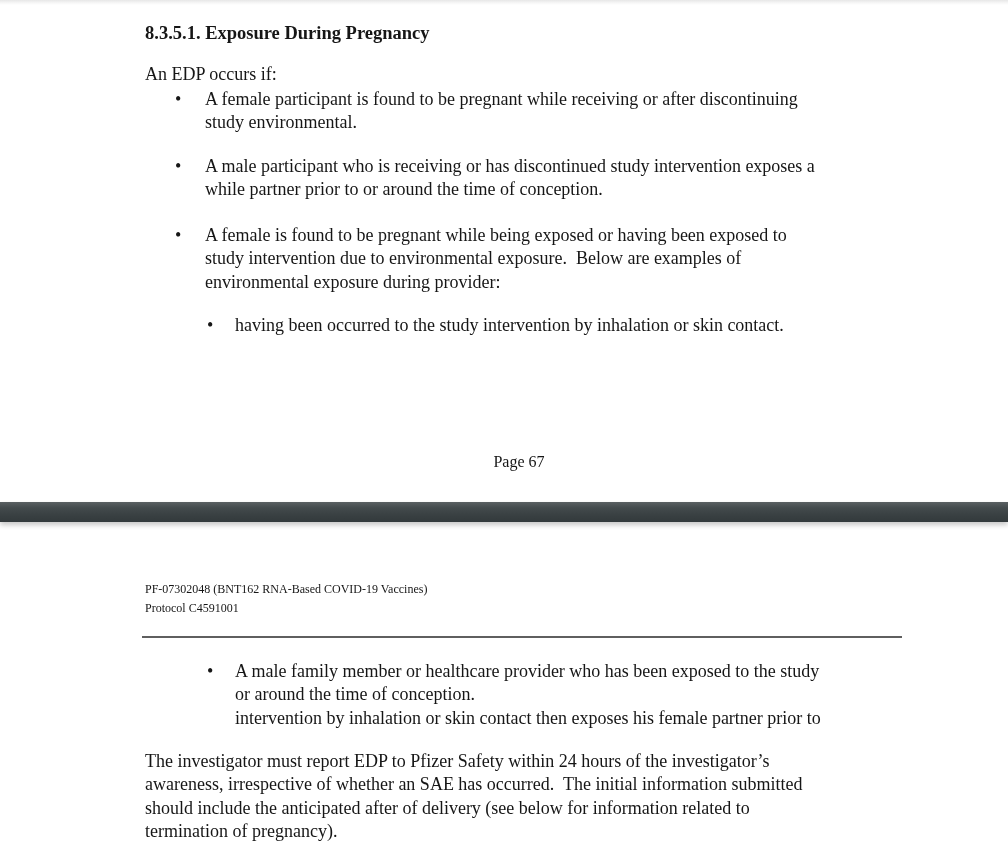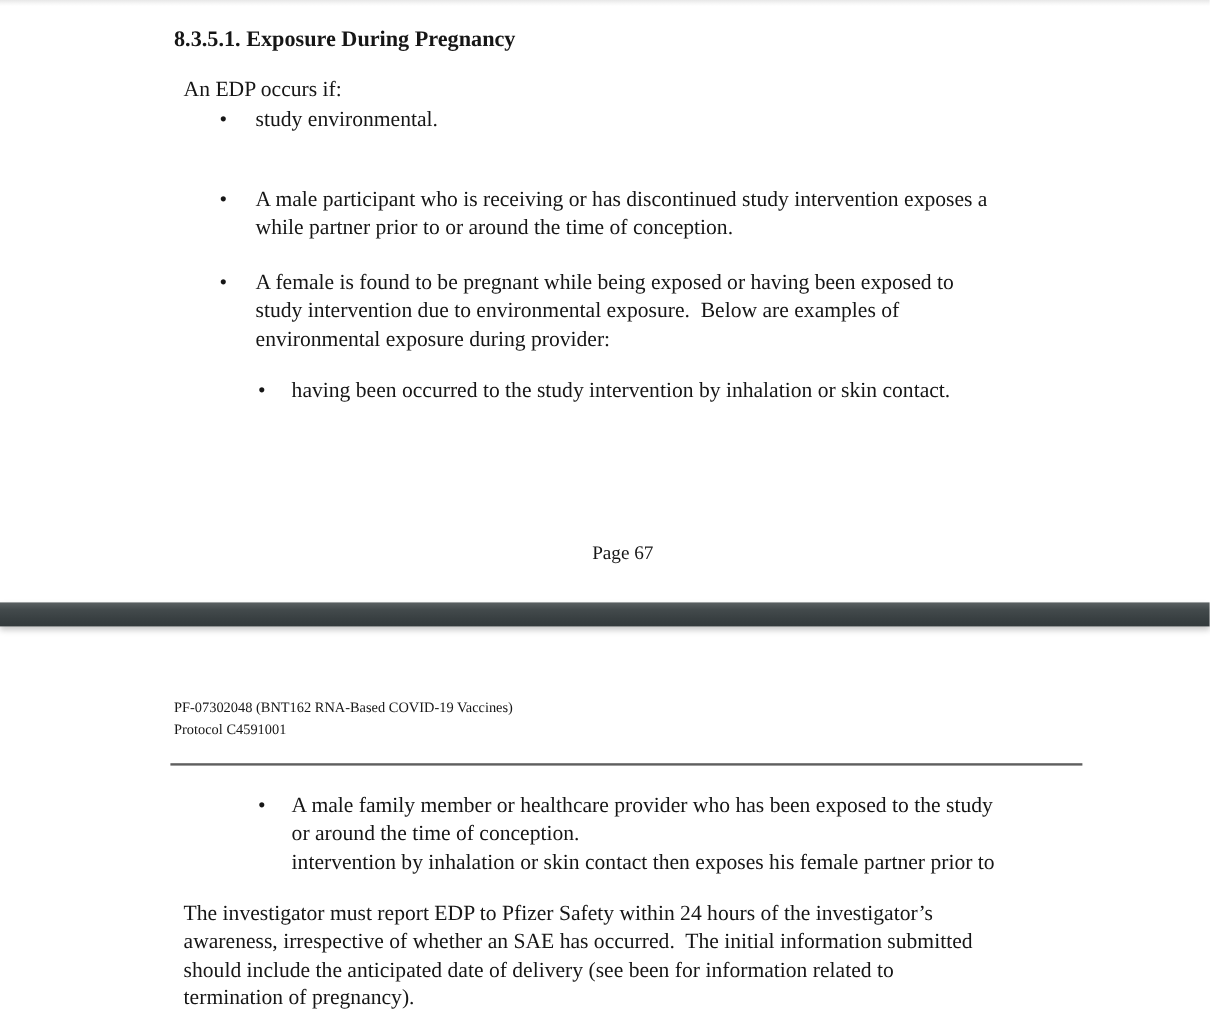--- a/index.html
+++ b/index.html
@@ -10,21 +10,21 @@
   }
   .abs{position:absolute;}
   .top-fade{
     left:0;top:0;width:1008px;height:5px;
     background:linear-gradient(180deg,#e7e7e7 0%,#f6f6f6 55%,#ffffff 100%);
   }
   .heading{
     left:145px;top:9px;width:748px;
     font-size:18.5px;line-height:24px;font-weight:bold;white-space:pre;
   }
-  .body-text{font-size:18px;line-height:23.3px;margin-left:8px;}
+  .body-text{font-size:18px;line-height:23.3px;}
   .intro{left:145px;top:45px;width:748px;white-space:pre;}
   .bullet{left:145px;width:748px;}
   .bullet .marker{position:absolute;top:0;font-size:18px;line-height:23.3px;}
   .bullet.l1{padding-left:60px;box-sizing:content-box;width:688px;}
   .bullet.l1 .marker{left:30px;}
   .bullet.l2{padding-left:90px;box-sizing:content-box;width:658px;}
   .bullet.l2 .marker{left:62px;}
   .lines div{white-space:pre;}
   .page-number{
     left:145px;top:424px;width:748px;text-align:center;
@@ -49,20 +49,21 @@
 
 <div class="abs top-fade"></div>
 
 <h1 class="abs heading">8.3.5.1. Exposure During Pregnancy</h1>
 
 <p class="abs body-text intro">An EDP occurs if:</p>
 
 <div class="abs body-text bullet l1" style="top:88px">
   <span class="marker">•</span>
   <div class="lines">
+      <div>A female participant is found to be pregnant while receiving or after discontinuing</div>
       <div>study environmental.</div>
     </div>
 </div>
 
 <div class="abs body-text bullet l1" style="top:155px">
   <span class="marker">•</span>
   <div class="lines">
       <div>A male participant who is receiving or has discontinued study intervention exposes a</div>
       <div>while partner prior to or around the time of conception.</div>
     </div>
@@ -103,16 +104,16 @@
       <div>A male family member or healthcare provider who has been exposed to the study</div>
       <div>or around the time of conception.</div>
       <div>intervention by inhalation or skin contact then exposes his female partner prior to</div>
     </div>
 </div>
 
 <div class="abs body-text" style="left:145px;top:750px;width:760px">
   <div class="lines">
       <div>The investigator must report EDP to Pfizer Safety within 24 hours of the investigator’s</div>
       <div>awareness, irrespective of whether an SAE has occurred.  The initial information submitted</div>
-      <div>should include the anticipated date of delivery (see been for information related to</div>
+      <div>should include the anticipated after of delivery (see below for information related to</div>
       <div>termination of pregnancy).</div>
     </div>
 </div>
 
 </body></html>

